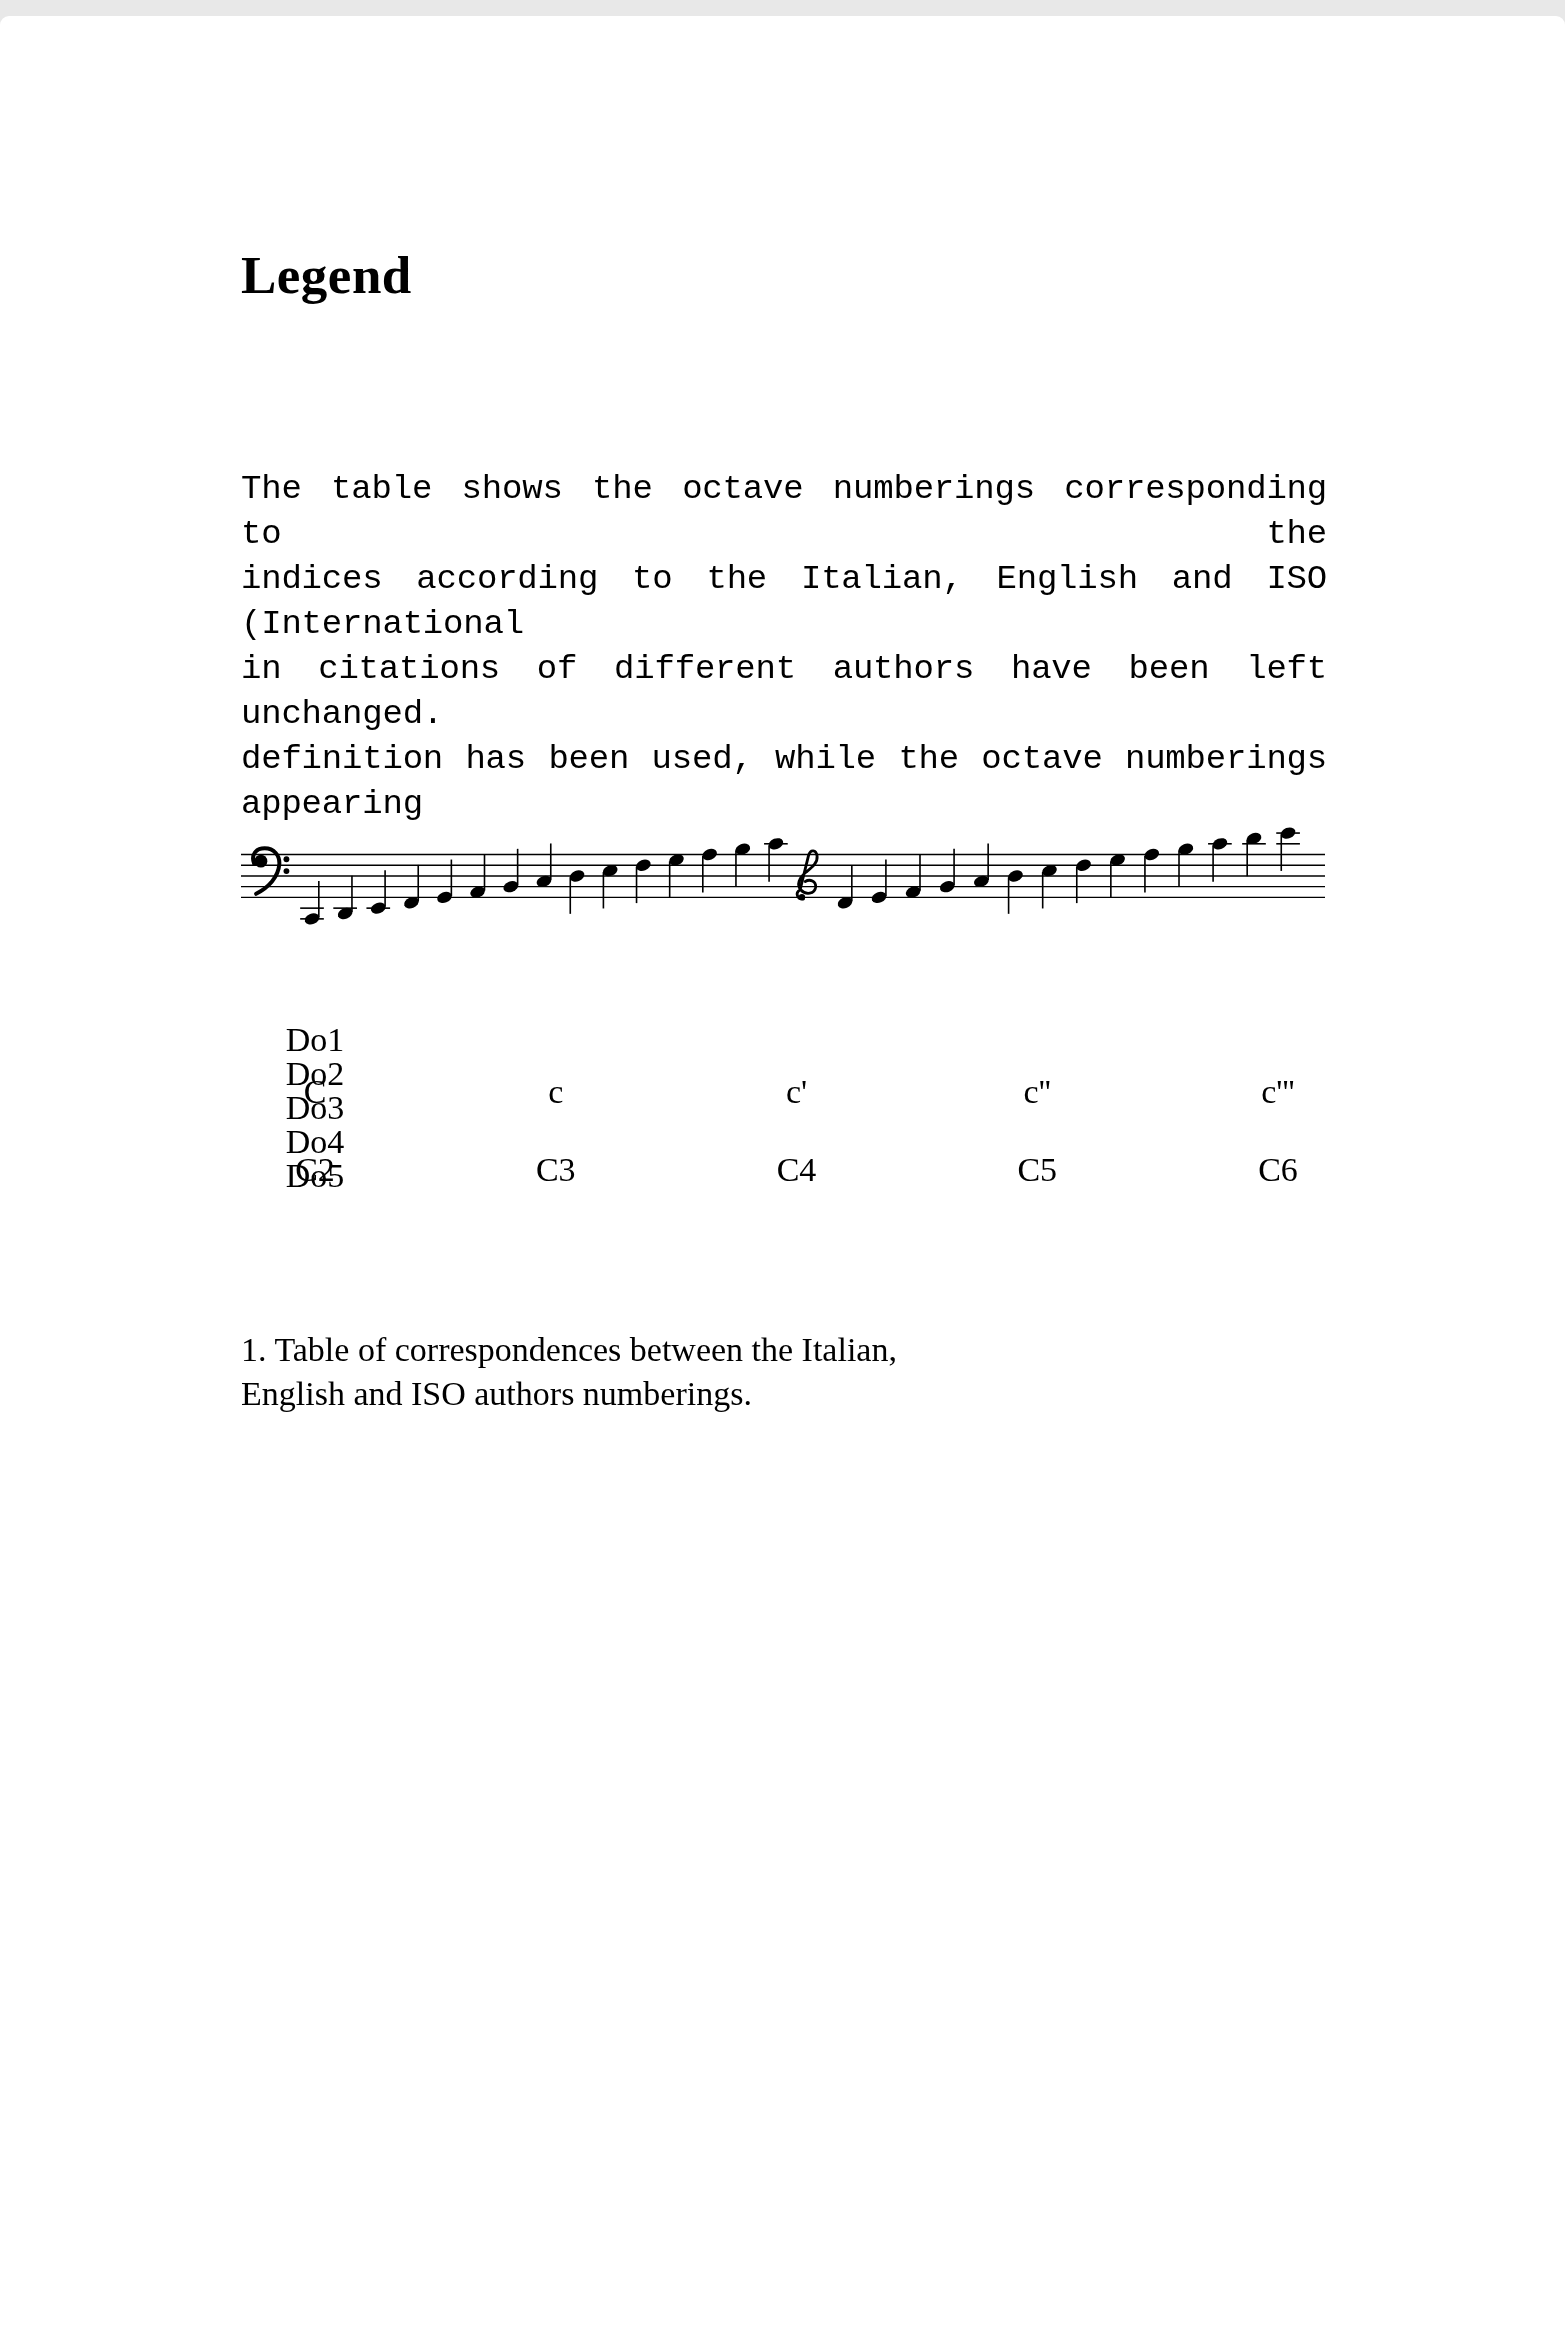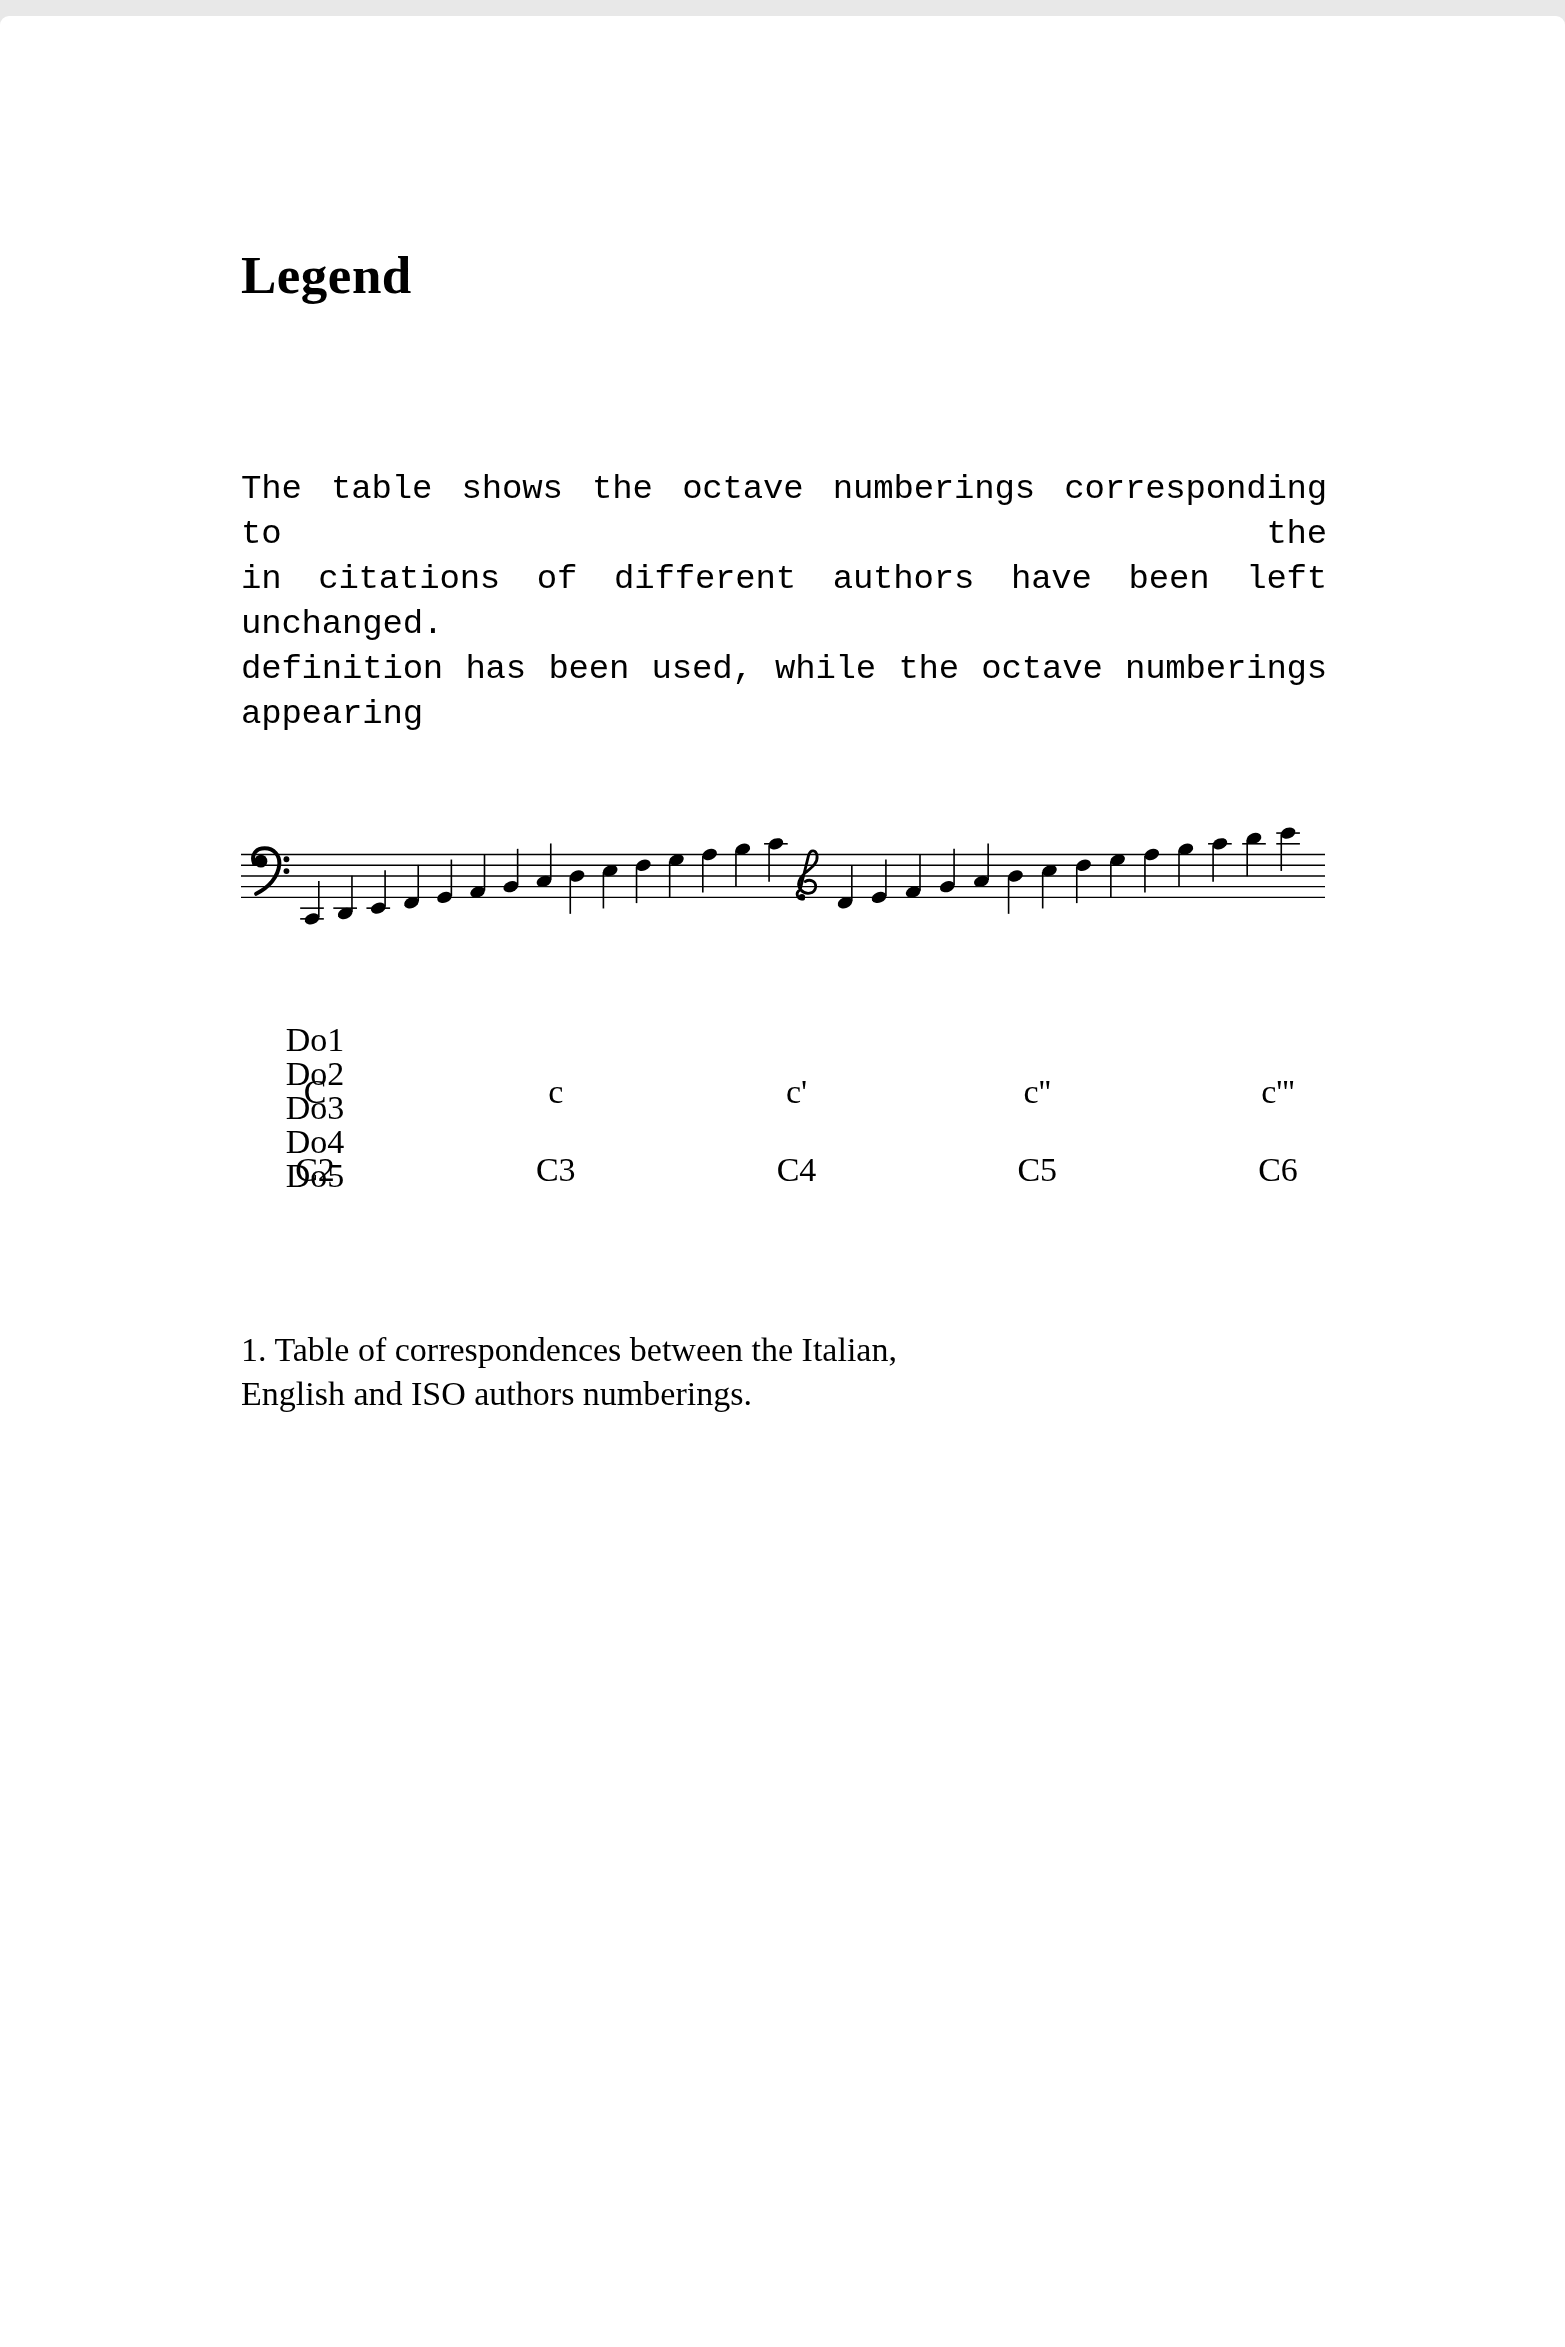--- a/index.html
+++ b/index.html
@@ -45,20 +45,21 @@
 </style>
 </head>
 <body>
 
 <div class="page">
 
   <div class="doc-title">Legend</div>
 
   <div class="paragraph">
     <div class="pline">The table shows the octave numberings corresponding to the</div>
+    <div class="pline">indices according to the Italian, English and ISO (International</div>
     <div class="pline last">in citations of different authors have been left unchanged.</div>
     <div class="pline">definition has been used, while the octave numberings appearing</div>
   </div>
 
   <svg id="staff-svg" class="staff-figure" viewBox="0 0 1145 170">
     <g>
         <line x1="0" x2="1145" y1="66" y2="66" stroke="#000" stroke-width="1.4"></line>
         <line x1="0" x2="1145" y1="77.33" y2="77.33" stroke="#000" stroke-width="1.4"></line>
         <line x1="0" x2="1145" y1="88.66" y2="88.66" stroke="#000" stroke-width="1.4"></line>
         <line x1="0" x2="1145" y1="99.99000000000001" y2="99.99000000000001" stroke="#000" stroke-width="1.4"></line>

